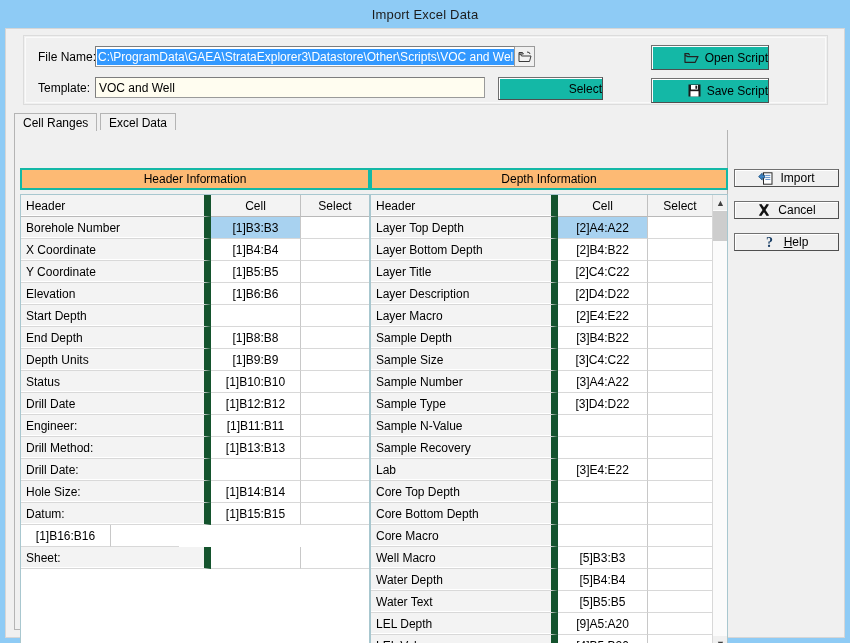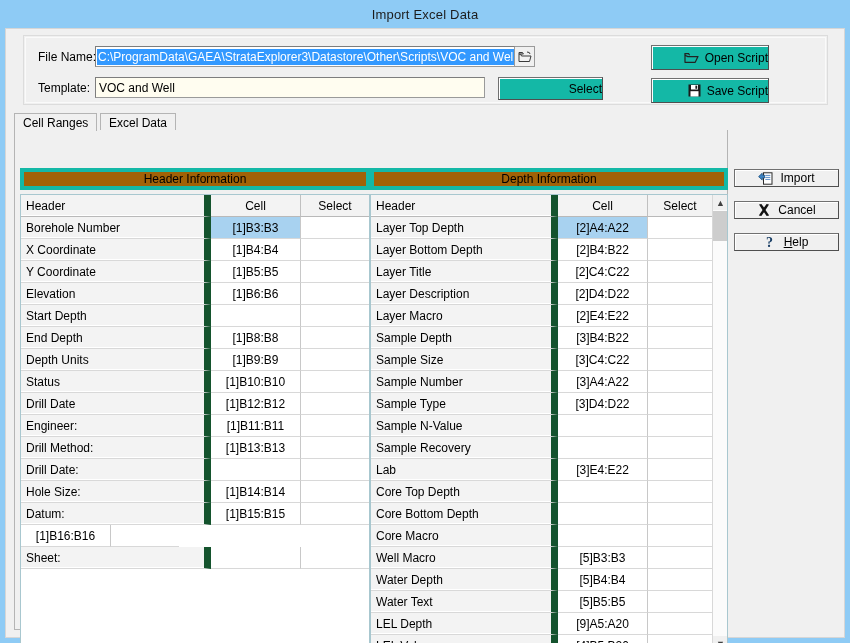--- a/index.html
+++ b/index.html
@@ -106,21 +106,21 @@
   .tabpage{
     position:absolute;left:8px;top:101px;width:714px;height:500px;
     border:1px solid #b4b4b4;border-top:none;
     background:#f0f0f0;box-sizing:border-box;
   }
   
   .paneltitle{
     position:absolute;height:22px;
     display:flex;align-items:center;justify-content:center;
     font-size:12px;color:#000;
-    background:#a16207;border:4px solid #14b8a6;box-sizing:border-box;
+    background:#fdba74;border:2px solid #14b8a6;box-sizing:border-box;
   }
   #ptitle-left{left:14px;top:139px;width:350px;}
   #ptitle-right{left:364px;top:139px;width:358px;}
 
   
   .grid{
     position:absolute;box-sizing:border-box;
     background:#ffffff;
     border:1px solid #a8c7cf;
     overflow:hidden;

